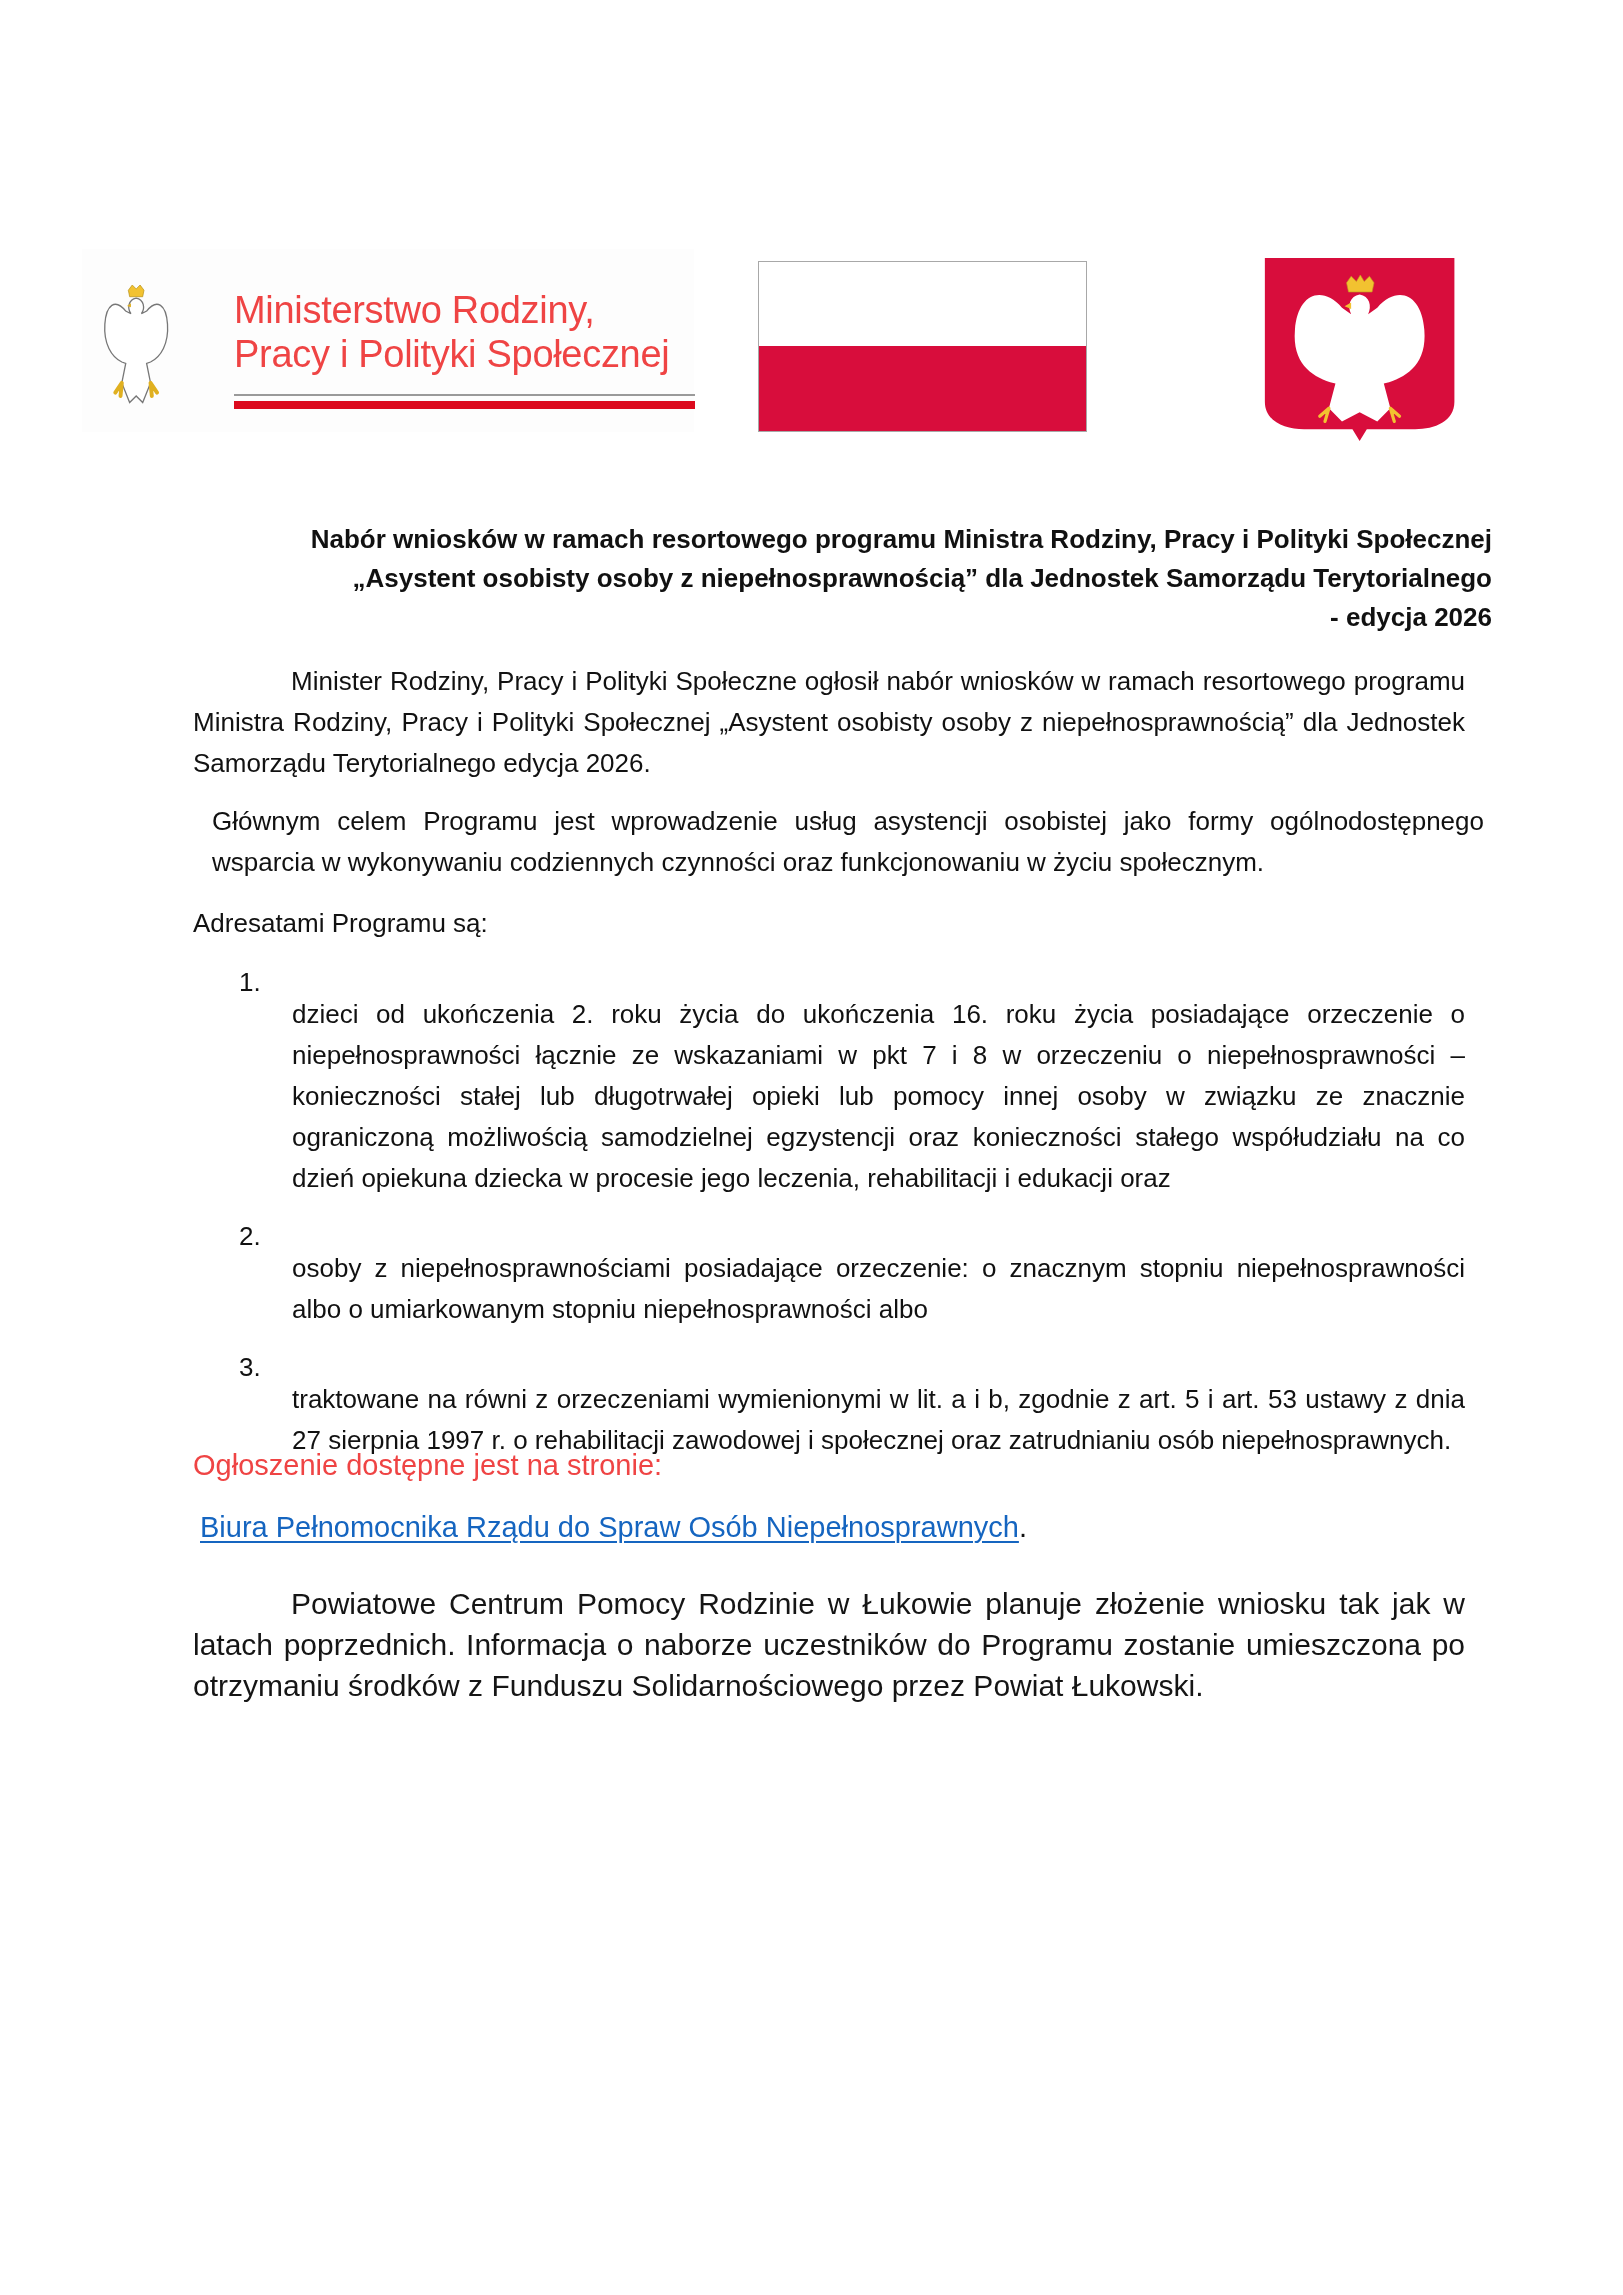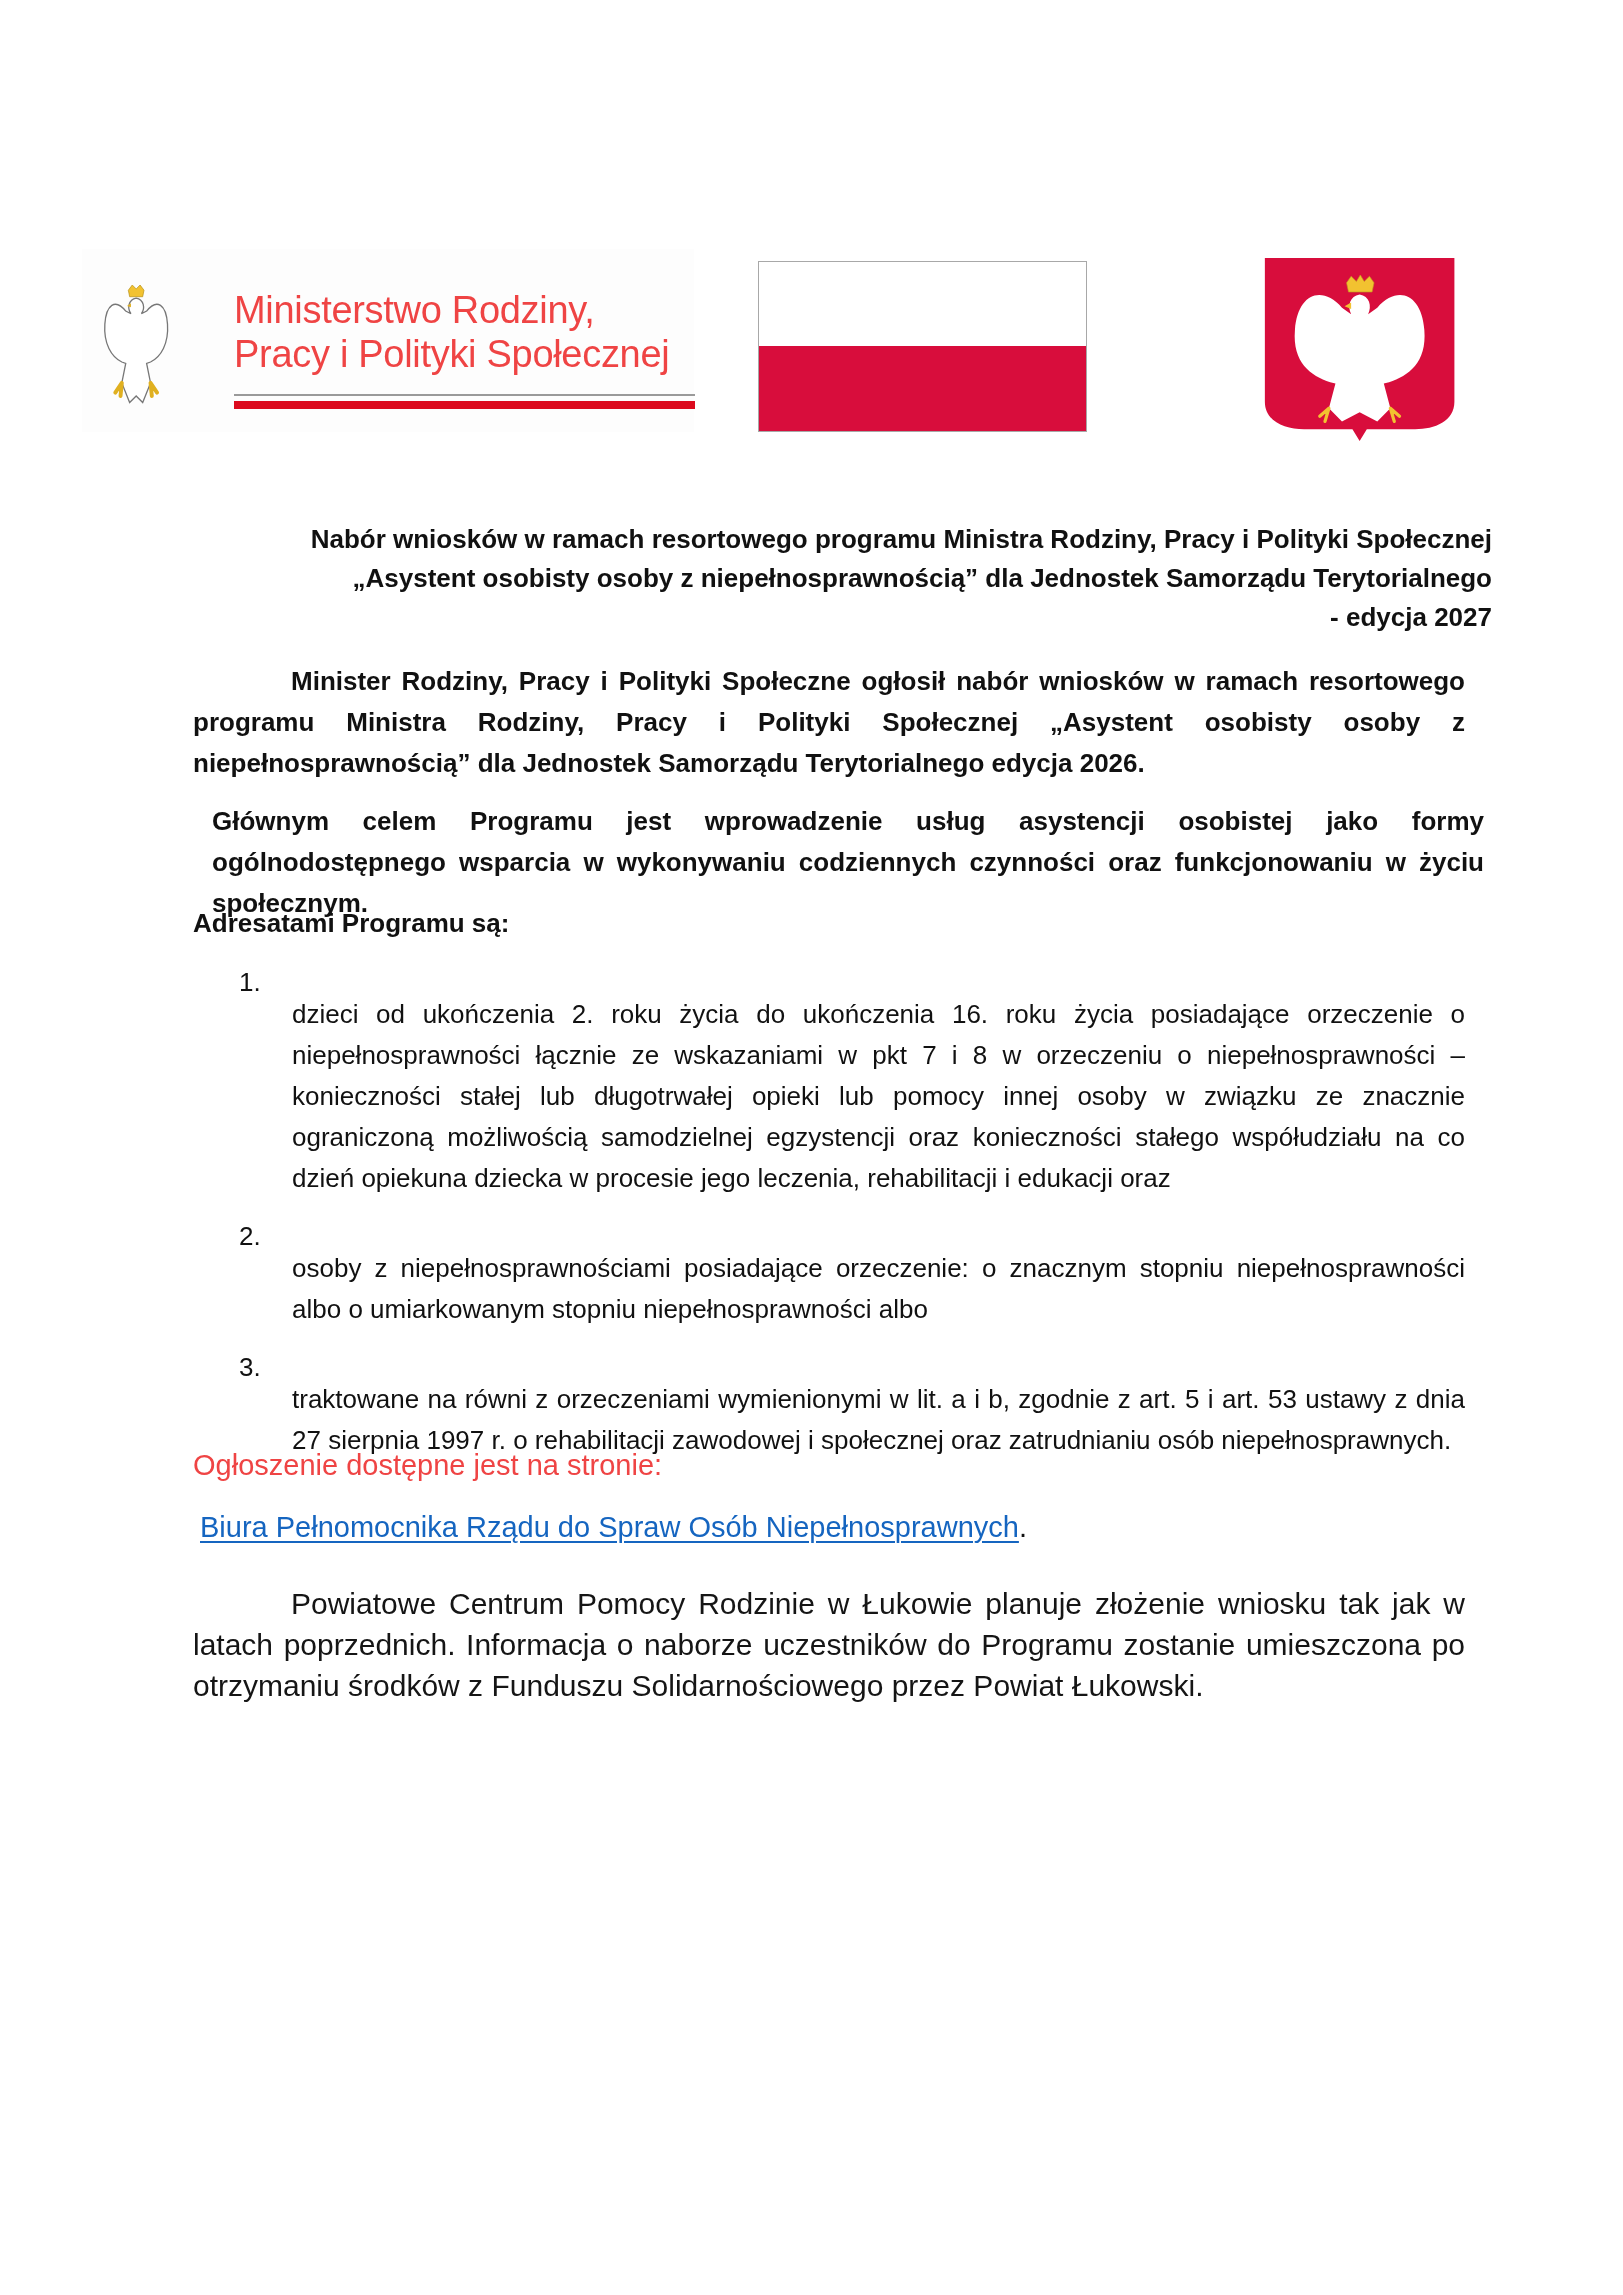--- a/index.html
+++ b/index.html
@@ -10,21 +10,21 @@
   .ministry-eagle { position: absolute; left: 19.6px; top: 36px; width: 69px; height: 124px; }
   .ministry-name { position: absolute; left: 152px; top: 39px; font-size: 38px; line-height: 44px; color: #ef4444; letter-spacing: -0.3px; }
   .ministry-rule-grey { position: absolute; left: 152px; top: 145px; width: 461px; height: 2px; background: #9a9a9a; }
   .ministry-rule-red { position: absolute; left: 152px; top: 152px; width: 461px; height: 7.9px; background: #dc0a1e; }
   .flag { position: absolute; left: 676px; top: 11.8px; width: 327px; height: 169px; border: 1.3px solid #a8a8a8; }
   .flag-white { height: 50%; background: #ffffff; }
   .flag-red { height: 50%; background: #d80d3c; }
   .emblem { position: absolute; left: 1176px; top: 9.2px; width: 200px; height: 183px; }
   .doc-title { position: absolute; top: 520px; left: 131px; width: 1361px; text-align: right;
                font-weight: bold; font-size: 26px; line-height: 39px; }
-  .body-text { position: absolute; left: 193px; width: 1272px; font-size: 26px; line-height: 41px; text-align: justify; font-weight: bold; }
+  .body-text { position: absolute; left: 193px; width: 1272px; font-size: 26px; line-height: 41px; text-align: justify; }
   .p1 { top: 661px; text-indent: 98px; }
   .p2 { top: 801px; margin-left: 19px; }
   .p3 { top: 903px; }
   .list { position: absolute; left: 193px; width: 1272px; top: 962px; font-size: 26px; line-height: 41px; }
   .list-item { display: flex; margin-bottom: 17px; }
   .list-num { width: 59px; flex: none; padding-left: 46px; box-sizing: border-box; width: 99px; }
   .list-text { flex: 1; text-align: justify; text-align-last: left; margin-top: 32px; }
   .announce { position: absolute; left: 193px; top: 1446px; font-size: 29px; line-height: 39px; color: #ef4444; }
   .link-line { position: absolute; left: 200px; top: 1508px; font-size: 29px; line-height: 39px; }
   .link { color: #1565c0; text-decoration: underline; text-decoration-thickness: 2px; text-underline-offset: 3.9px; }
@@ -61,21 +61,21 @@
     <polygon points="135,38 142,28 150,36 156,26 162,36 170,28 177,38 174,52 138,52" fill="#f2c230" stroke="#c09a20" stroke-width="1"></polygon>
     <path d="M155,56 C140,58 136,74 142,86 L128,76 C96,40 60,56 56,110 C52,160 80,180 110,190 L118,192 L108,230 L128,250 L155,236 L182,250 L202,230 L192,192 L200,190 C230,180 258,160 254,110 C250,56 214,40 182,76 L168,86 C174,74 170,58 155,56 Z" fill="#ffffff"></path>
     <path d="M142,68 L132,74 L142,78 Z" fill="#f2c230"></path>
     <path d="M108,230 L94,242 M108,230 L102,250 M202,230 L216,242 M202,230 L208,250" stroke="#f2c230" stroke-width="5" stroke-linecap="round"></path>
   </svg>
 </div>
 
 <div class="doc-title">
   <div>Nabór wniosków w ramach resortowego programu Ministra Rodziny, Pracy i Polityki Społecznej</div>
   <div>„Asystent osobisty osoby z niepełnosprawnością” dla Jednostek Samorządu Terytorialnego</div>
-  <div>- edycja 2027</div>
+  <div>- edycja 2026</div>
 </div>
 
 <div class="body-text p1">Minister Rodziny, Pracy i Polityki Społeczne ogłosił nabór wniosków w ramach resortowego programu Ministra Rodziny, Pracy i Polityki Społecznej „Asystent osobisty osoby z niepełnosprawnością” dla Jednostek Samorządu Terytorialnego edycja 2026.</div>
 <div class="body-text p2">Głównym celem Programu jest wprowadzenie usług asystencji osobistej jako formy ogólnodostępnego wsparcia w wykonywaniu codziennych czynności oraz funkcjonowaniu w życiu społecznym.</div>
 <div class="body-text p3">Adresatami Programu są:</div>
 
 <div class="list">
   <div class="list-item">
     <span class="list-num">1.</span>
     <span class="list-text">dzieci od ukończenia 2. roku życia do ukończenia 16. roku życia posiadające orzeczenie o niepełnosprawności łącznie ze wskazaniami w pkt 7 i 8 w orzeczeniu o niepełnosprawności – konieczności stałej lub długotrwałej opieki lub pomocy innej osoby w związku ze znacznie ograniczoną możliwością samodzielnej egzystencji oraz konieczności stałego współudziału na co dzień opiekuna dziecka w procesie jego leczenia, rehabilitacji i edukacji oraz</span>

